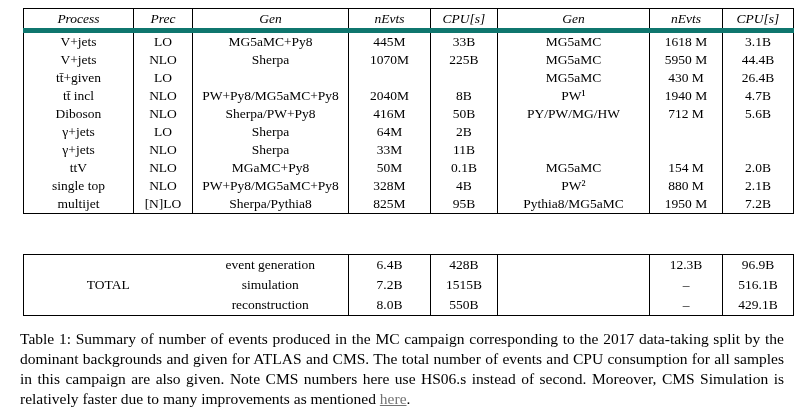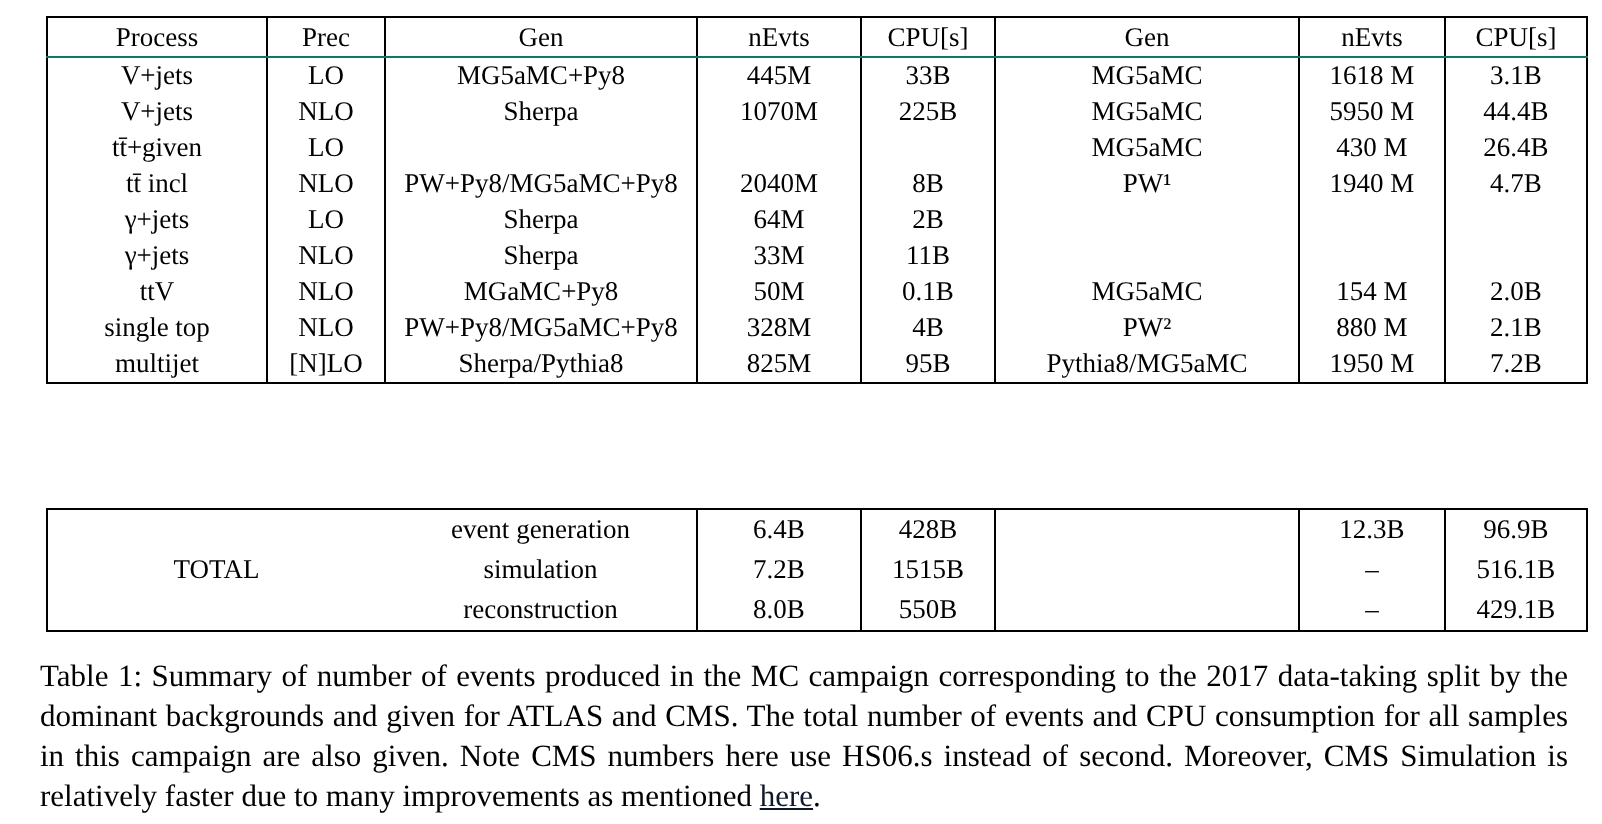--- a/index.html
+++ b/index.html
@@ -24,39 +24,39 @@
     border-right: 1px solid #000;
     font-weight: normal;
     text-align: center;
     vertical-align: middle;
     padding: 0 2px;
     overflow: hidden;
     white-space: nowrap;
   }
   table.main { position: absolute; left: 23px; top: 8px; }
   table.main thead tr.group th { border-bottom: 1px solid #000; height: 20px; }
-  table.main thead tr.cols th  { border-bottom: 1px solid #0f766e; height: 19px; }
+  table.main thead tr.cols th  { border-bottom: 5px solid #0f766e; height: 19px; font-style: italic; }
   table.main { border: 1px solid #000; }
   table.main tbody td { height: 18px; }
   table.totals { position: absolute; left: 23px; top: 254px; border: 1px solid #000; }
   table.totals td { height: 20px; }
   table.totals td.no-right { border-right: none; }
   table.totals td.no-left { border-left: none; }
   .caption {
     position: absolute;
     left: 20px;
     top: 329px;
     width: 764px;
     font-size: 15.5px;
     line-height: 20px;
     text-align: justify;
     color: #000;
   }
   .caption a.here-link {
-    color: #0f172a;
+    color: #737373;
     text-decoration: underline;
     cursor: pointer;
   }
 </style>
 </head>
 <body>
 
 <div class="page">
 
   <table class="tbl main">
@@ -122,20 +122,30 @@
           <td>tt̄ incl</td>
           <td>NLO</td>
           <td>PW+Py8/MG5aMC+Py8</td>
           <td>2040M</td>
           <td>8B</td>
           <td>PW¹</td>
           <td>1940 M</td>
           <td>4.7B</td>
         </tr>
 
+        <tr>
+          <td>Diboson</td>
+          <td>NLO</td>
+          <td>Sherpa/PW+Py8</td>
+          <td>416M</td>
+          <td>50B</td>
+          <td>PY/PW/MG/HW</td>
+          <td>712 M</td>
+          <td>5.6B</td>
+        </tr>
 
         <tr>
           <td>γ+jets</td>
           <td>LO</td>
           <td>Sherpa</td>
           <td>64M</td>
           <td>2B</td>
           <td></td>
           <td></td>
           <td></td>

